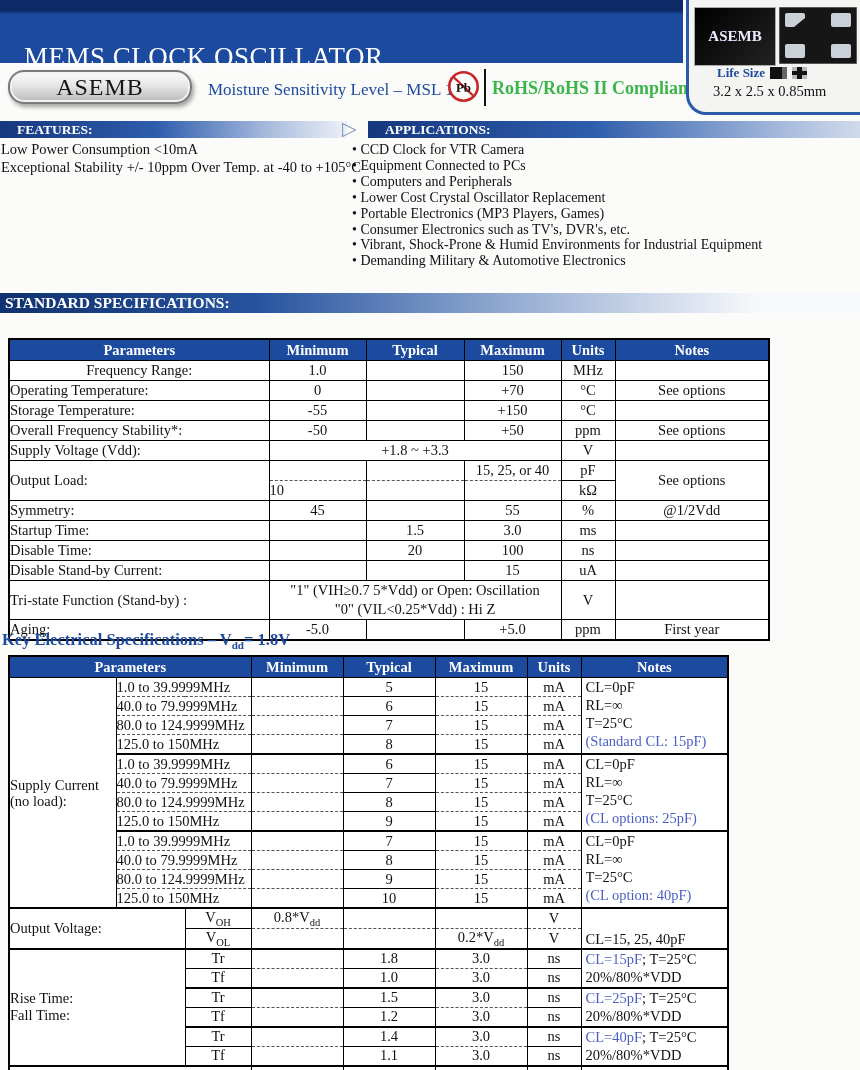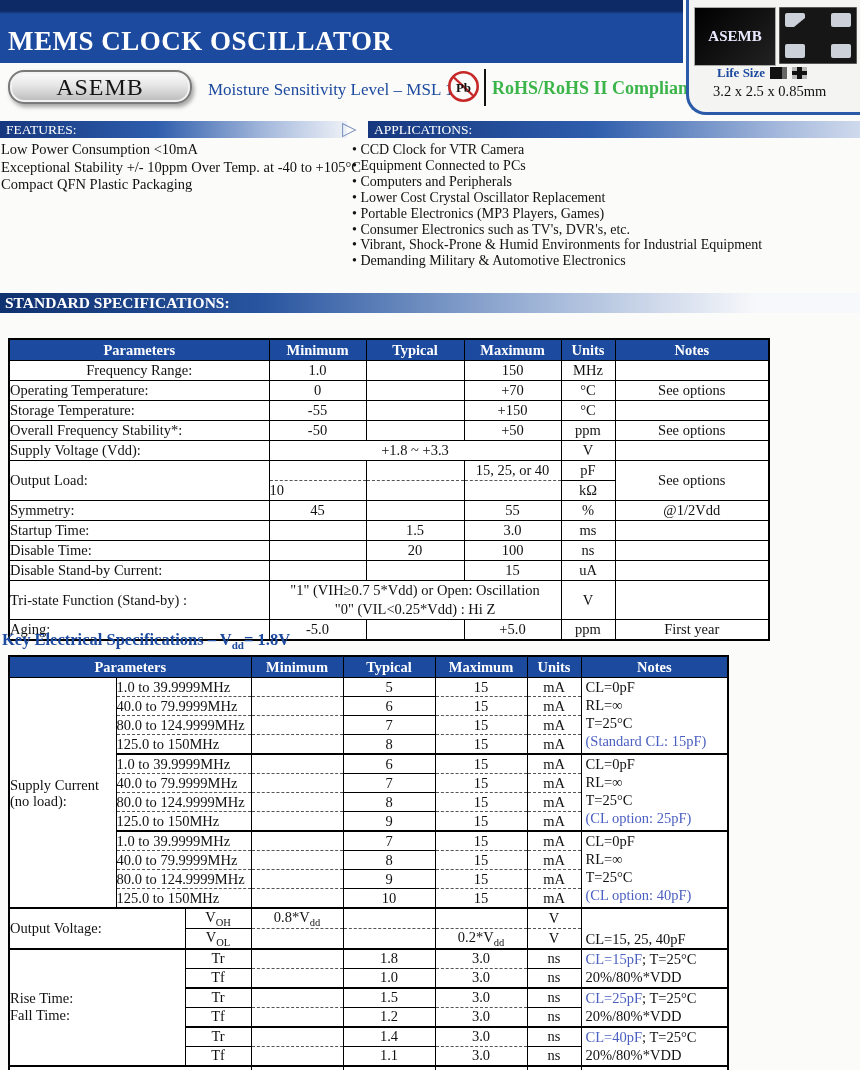--- a/index.html
+++ b/index.html
@@ -2,21 +2,21 @@
 <html><head>
 <meta charset="utf-8">
 <style>
   html,body{margin:0;padding:0;}
   #page{position:relative;width:860px;height:1070px;background:#fbfbfa;overflow:hidden;
         font-family:"Liberation Serif","DejaVu Serif",serif;color:#111;}
 
   
   .topbar{position:absolute;left:0;top:0;width:683px;height:63px;
           background:linear-gradient(180deg,#0d2a66 0px,#0d2a66 11px,#1c4a9e 14px,#1c4a9e 100%);}
-  .topbar .title{margin:0;padding:26px 0 0 8px;color:#fff;font-size:27px;font-weight:bold;letter-spacing:.5px;white-space:nowrap;}
+  .topbar .title{margin:16px;padding:26px 0 0 8px;color:#fff;font-size:27px;font-weight:normal;letter-spacing:.5px;white-space:nowrap;}
 
   .badge{position:absolute;left:8px;top:70px;width:180px;height:30px;border:2px solid #7a7a7a;border-radius:16px;
          background:linear-gradient(180deg,#fcfcfc,#e6e6e6 45%,#b9b9b9);
          box-shadow:2px 3px 4px rgba(0,0,0,.35), inset 0 0 0 2px #f2f2f2;
          display:flex;align-items:center;justify-content:center;font-size:24px;color:#151515;letter-spacing:1px;}
   .msl{position:absolute;left:208px;top:80px;font-size:17px;color:#1c4a9e;}
   .pbwrap{position:absolute;left:447px;top:70px;width:33px;height:33px;}
   .hdivider{position:absolute;left:484px;top:69px;width:2px;height:37px;background:#111;}
   .rohs{position:absolute;left:492px;top:78px;font-size:18px;font-weight:bold;color:#3bb54a;}
 
@@ -24,21 +24,21 @@
   .panel{position:absolute;left:686px;top:0;width:171px;height:112px;background:#f4f4f2;
          border-left:3px solid #2a5aa8;border-bottom:3px solid #2a5aa8;border-bottom-left-radius:20px;}
   .chips{position:absolute;left:5px;top:7px;display:flex;gap:3px;}
   .chip1{width:80px;height:57px;background:linear-gradient(135deg,#000 0%,#222 100%);border:1px solid #aaa;
          display:flex;align-items:center;justify-content:center;color:#e9e9ff;font-weight:bold;font-size:15px;}
   .lifesize{position:absolute;left:28px;top:65px;display:flex;align-items:center;gap:5px;
             color:#1c4a9e;font-weight:bold;font-size:13px;}
   .dims{position:absolute;left:24px;top:83px;font-size:14.5px;color:#111;}
 
   
-  .secbar{position:absolute;height:17px;line-height:17px;color:#fff;font-weight:normal;font-size:13.5px;padding-left:6px;box-sizing:border-box;}
+  .secbar{position:absolute;height:17px;line-height:17px;color:#fff;font-weight:bold;font-size:13.5px;padding-left:17px;box-sizing:border-box;}
   .fbar{left:0;top:121px;width:347px;background:linear-gradient(90deg,#16377e,#2e5dac 45%,#aabdde 78%,#eef1f7);}
   .abar{left:368px;top:121px;width:561px;background:linear-gradient(90deg,#16377e,#2e5dac 40%,#aabdde 75%,#f3f5fa);}
   .arrow{position:absolute;left:342px;top:117px;color:#7d94bc;font-size:19px;}
   .flist{position:absolute;left:1px;top:141px;font-size:14.5px;line-height:17.5px;}
   .alist{position:absolute;left:352px;top:142px;font-size:14px;line-height:15.9px;}
   .alist .li::before{content:"• ";}
 
   
   .stdbar{position:absolute;left:0;top:293px;width:860px;height:20px;line-height:20px;padding-left:5px;box-sizing:border-box;
           background:linear-gradient(90deg,#10316f,#27549f 30%,#9db3d6 62%,#f7f8fb 88%);
@@ -114,21 +114,20 @@
         <rect x="0" y="4" width="15" height="4" fill="#111"></rect>
       </svg>
     </div>
     <div class="dims">3.2 x 2.5 x 0.85mm</div>
   </div>
 
   <div class="secbar fbar">FEATURES:</div>
   <div class="flist">
     <div class="li">Low Power Consumption &lt;10mA</div>
     <div class="li">Exceptional Stability +/- 10ppm Over Temp. at -40 to +105°C</div>
-    <div class="li">Compact QFN Plastic Packaging</div>
   </div>
 
   <div class="arrow">▷</div>
   <div class="secbar abar">APPLICATIONS:</div>
   <div class="alist">
     <div class="li">CCD Clock for VTR Camera</div>
     <div class="li">Equipment Connected to PCs</div>
     <div class="li">Computers and Peripherals</div>
     <div class="li">Lower Cost Crystal Oscillator Replacement</div>
     <div class="li">Portable Electronics (MP3 Players, Games)</div>
@@ -328,21 +327,21 @@
     <tr>
       <td colspan="2" class="L db">1.0 to 39.9999MHz</td>
       <td class="db"></td>
       <td>6</td>
       <td class="db">15</td>
       <td class="db">mA</td>
       <td rowspan="4" class="notesCell tb">
         <div>CL=0pF</div>
         <div>RL=∞</div>
         <div>T=25°C</div>
-        <div class="blue">(CL option: 25pF)</div>
+        <div class="blue">(CL options: 25pF)</div>
       </td>
     </tr>
     <tr>
       <td colspan="2" class="L db">40.0 to 79.9999MHz</td>
       <td class="db"></td>
       <td>7</td>
       <td class="db">15</td>
       <td class="db">mA</td>
     </tr>
     <tr>

